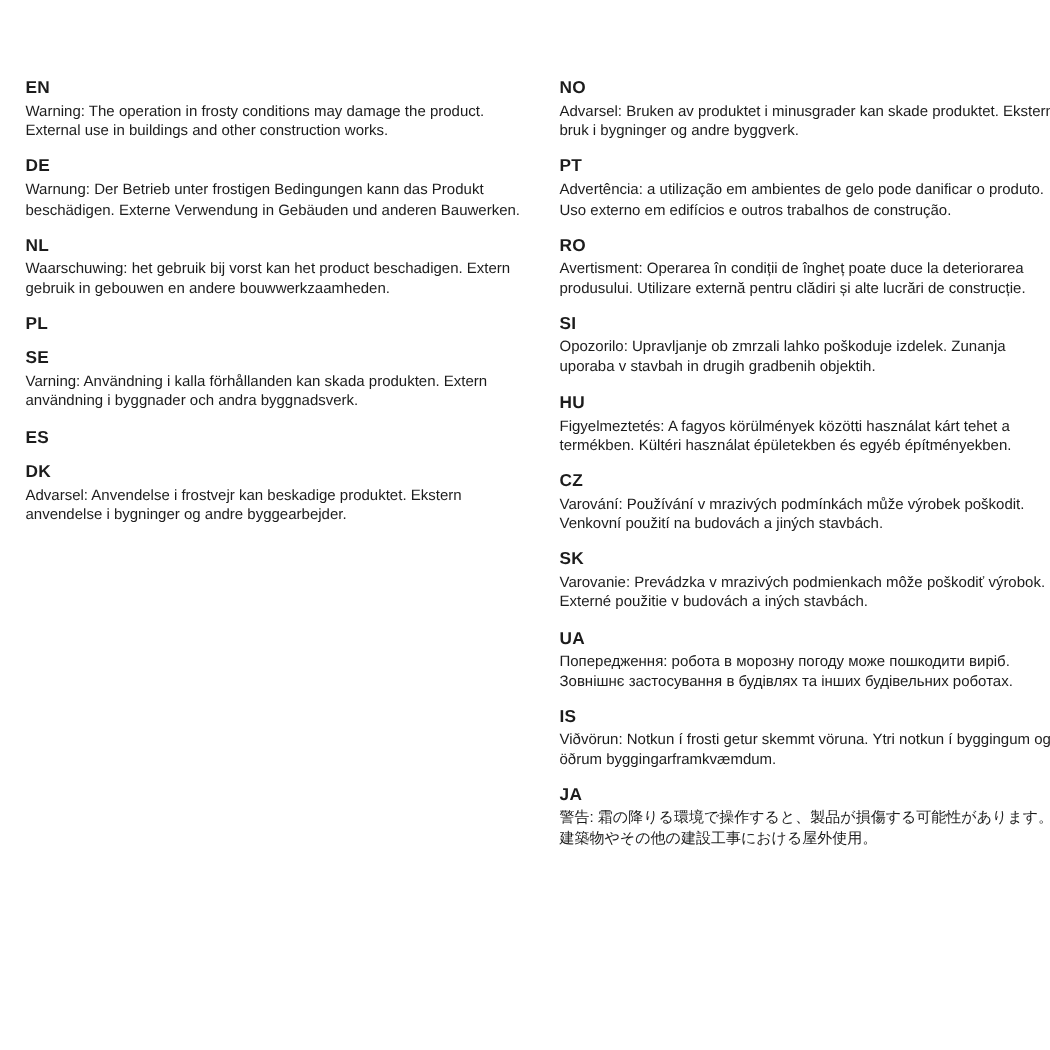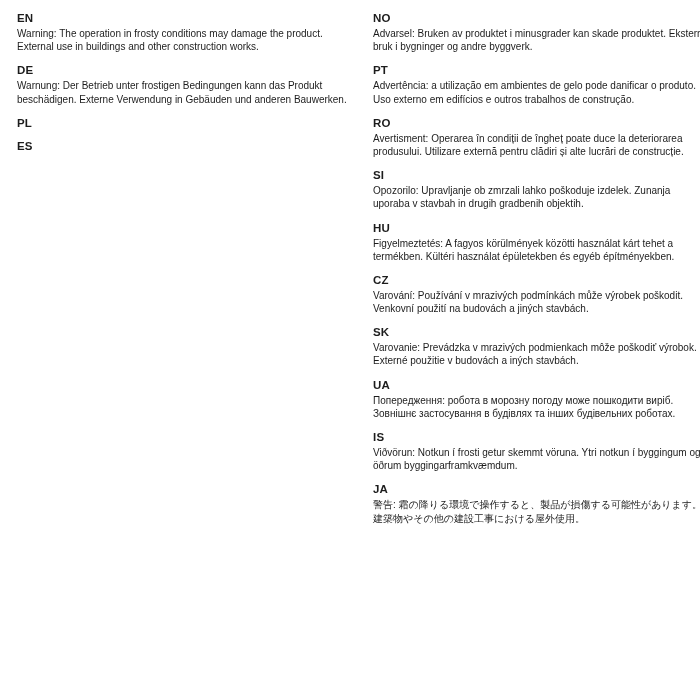--- a/index.html
+++ b/index.html
@@ -14,20 +14,21 @@
     padding: 12px 10px 10px 17px;
     display: flex;
     gap: 24px;
     font-family: "Liberation Sans", "DejaVu Sans", sans-serif;
     color: #1c1c1c;
     overflow: hidden;
   }
   .col {
     width: 332px;
     flex: 0 0 332px;
+    margin-top: 41px;
   }
   .entry {
     margin: 0 0 11px 0;
   }
   .code {
     font-size: 11.5px;
     font-weight: bold;
     margin: 0 0 3px 0;
     letter-spacing: 0.2px;
   }
@@ -45,26 +46,38 @@
   <div class="col">
     <section class="entry">
       <h3 class="code">EN</h3>
       <p class="text">Warning: The operation in frosty conditions may damage the product. External use in buildings and other construction works.</p>
     </section>
     <section class="entry">
       <h3 class="code">DE</h3>
       <p class="text">Warnung: Der Betrieb unter frostigen Bedingungen kann das Produkt beschädigen. Externe Verwendung in Gebäuden und anderen Bauwerken.</p>
     </section>
     <section class="entry">
+      <h3 class="code">NL</h3>
+      <p class="text">Waarschuwing: het gebruik bij vorst kan het product beschadigen. Extern gebruik in gebouwen en andere bouwwerkzaamheden.</p>
+    </section>
+    <section class="entry">
     </section>
     <section class="entry">
       <h3 class="code">PL</h3>
     </section>
     <section class="entry">
+      <h3 class="code">SE</h3>
+      <p class="text">Varning: Användning i kalla förhållanden kan skada produkten. Extern användning i byggnader och andra byggnadsverk.</p>
+    </section>
+    <section class="entry">
       <h3 class="code">ES</h3>
+    </section>
+    <section class="entry">
+      <h3 class="code">DK</h3>
+      <p class="text">Advarsel: Anvendelse i frostvejr kan beskadige produktet. Ekstern anvendelse i bygninger og andre byggearbejder.</p>
     </section>
   </div>
 
   <div class="col">
     <section class="entry">
       <h3 class="code">NO</h3>
       <p class="text">Advarsel: Bruken av produktet i minusgrader kan skade produktet. Ekstern bruk i bygninger og andre byggverk.</p>
     </section>
     <section class="entry">
       <h3 class="code">PT</h3>

